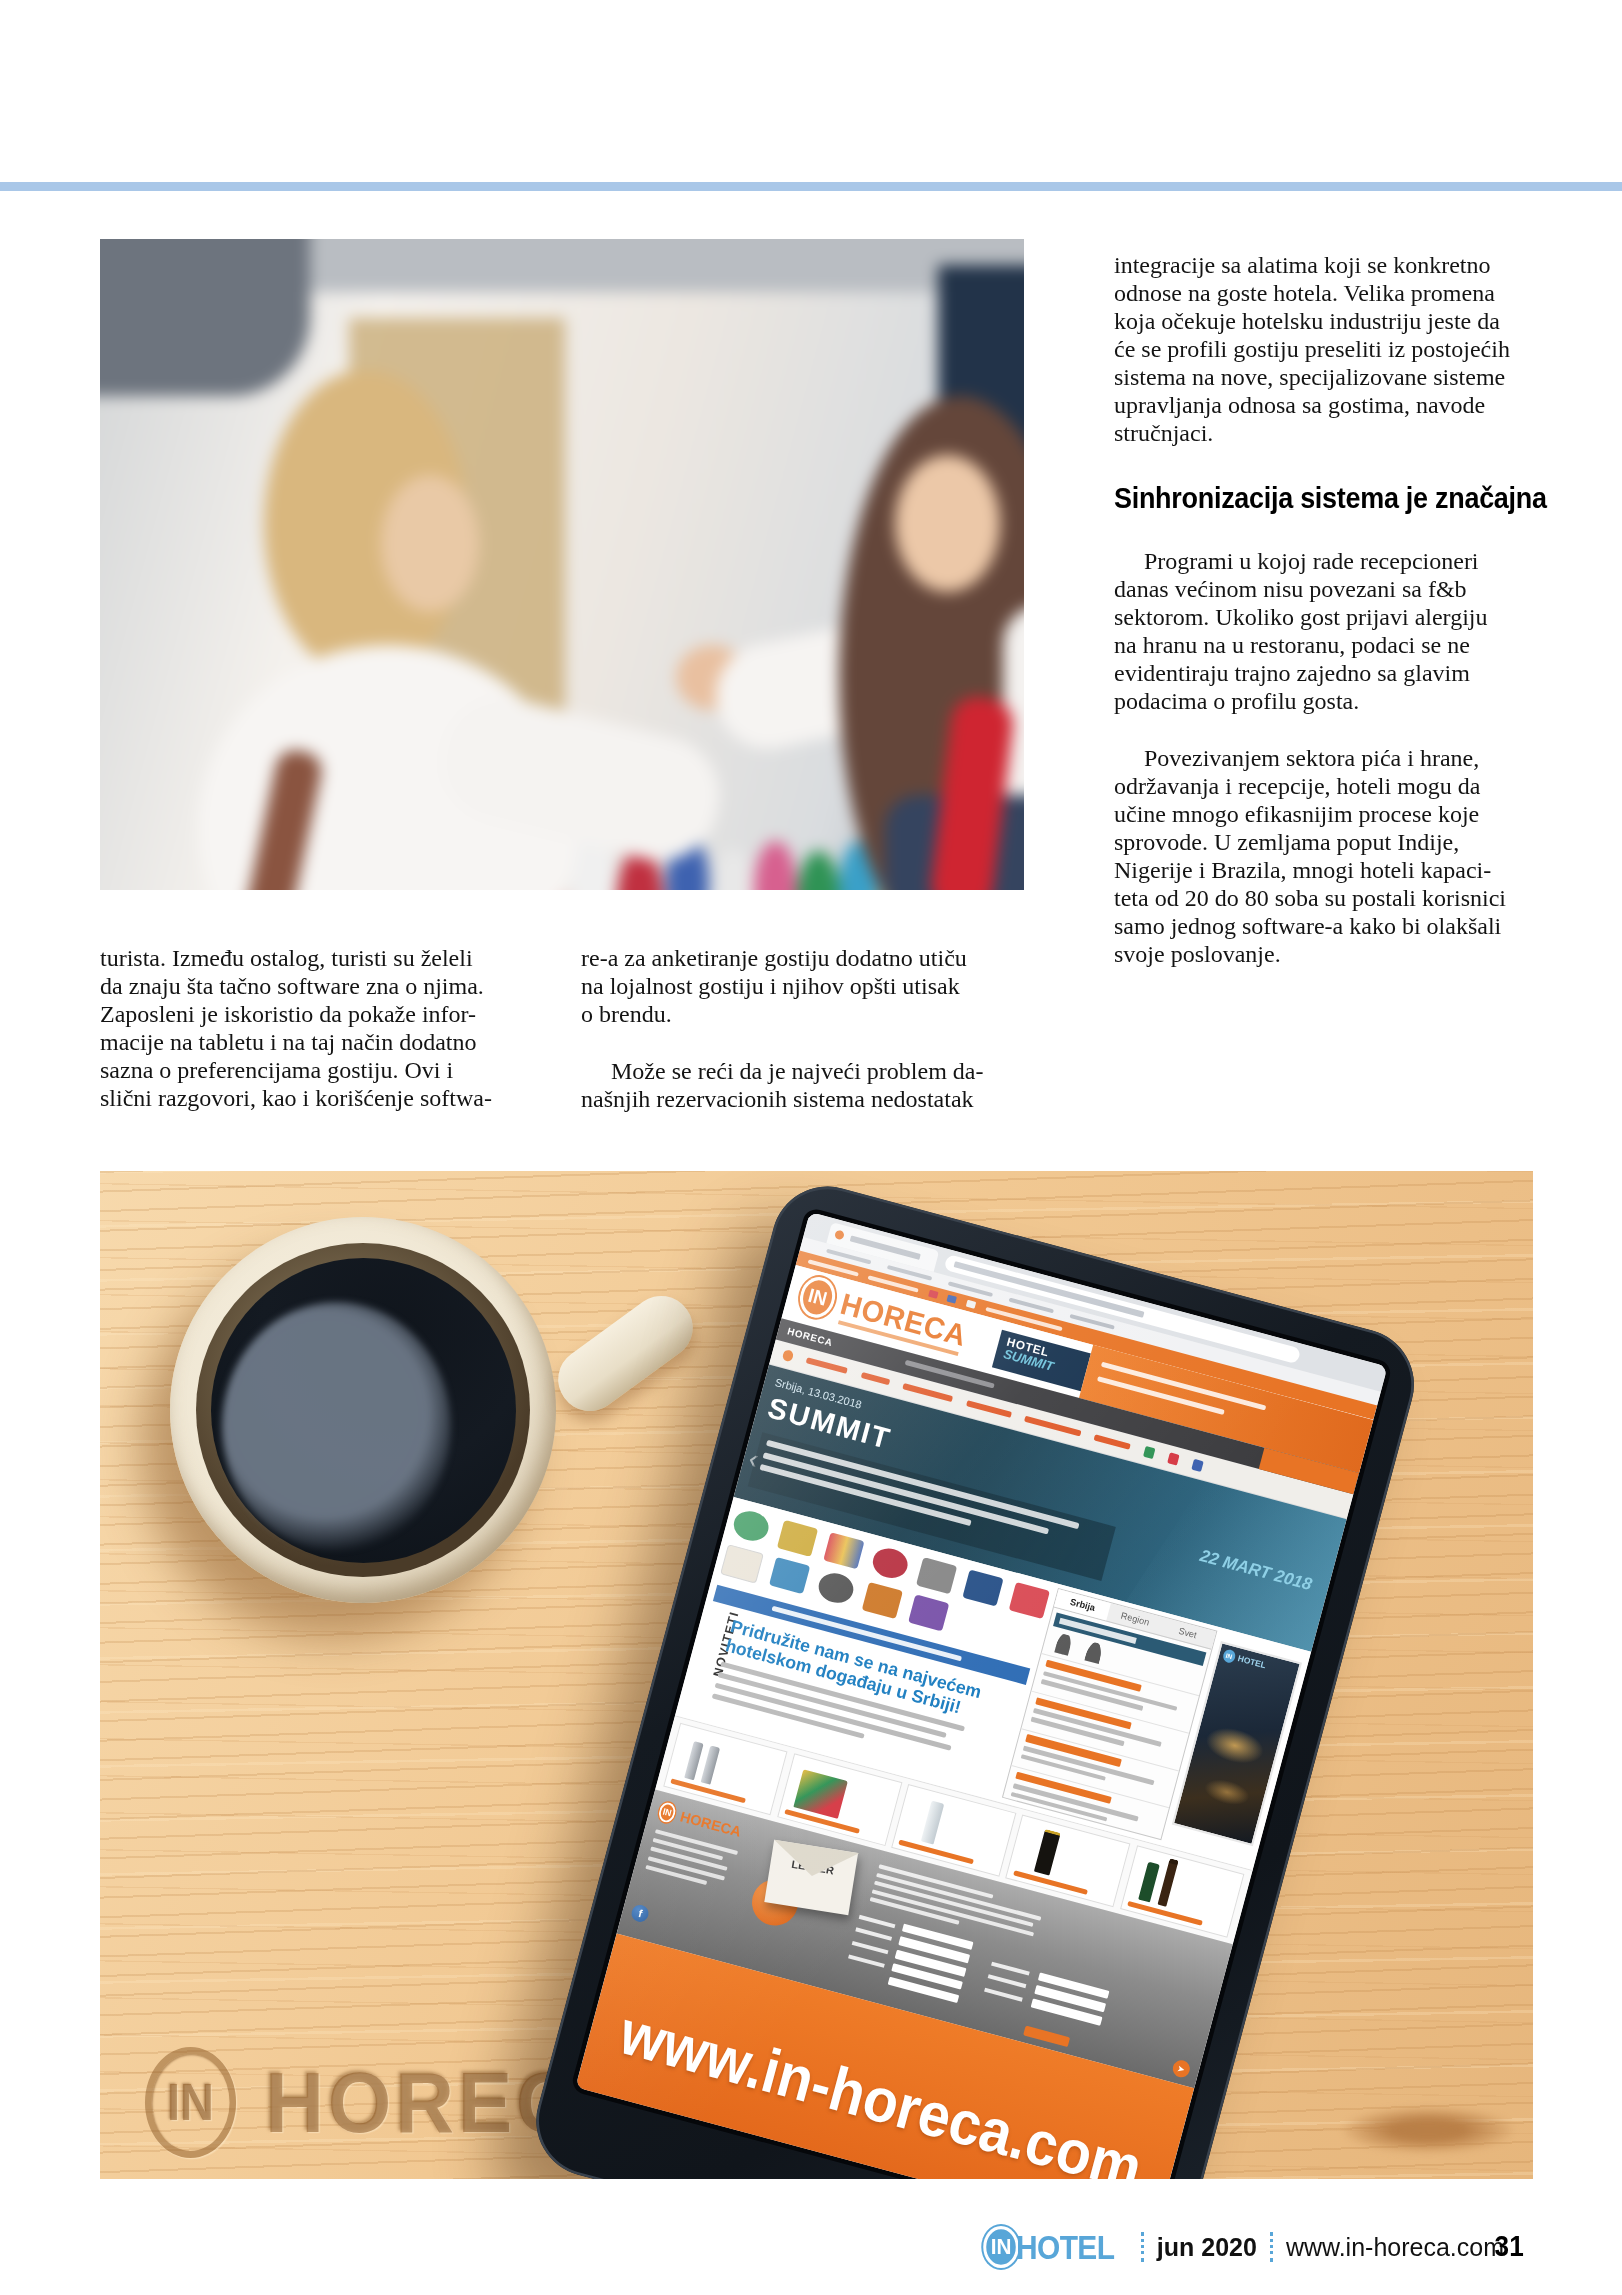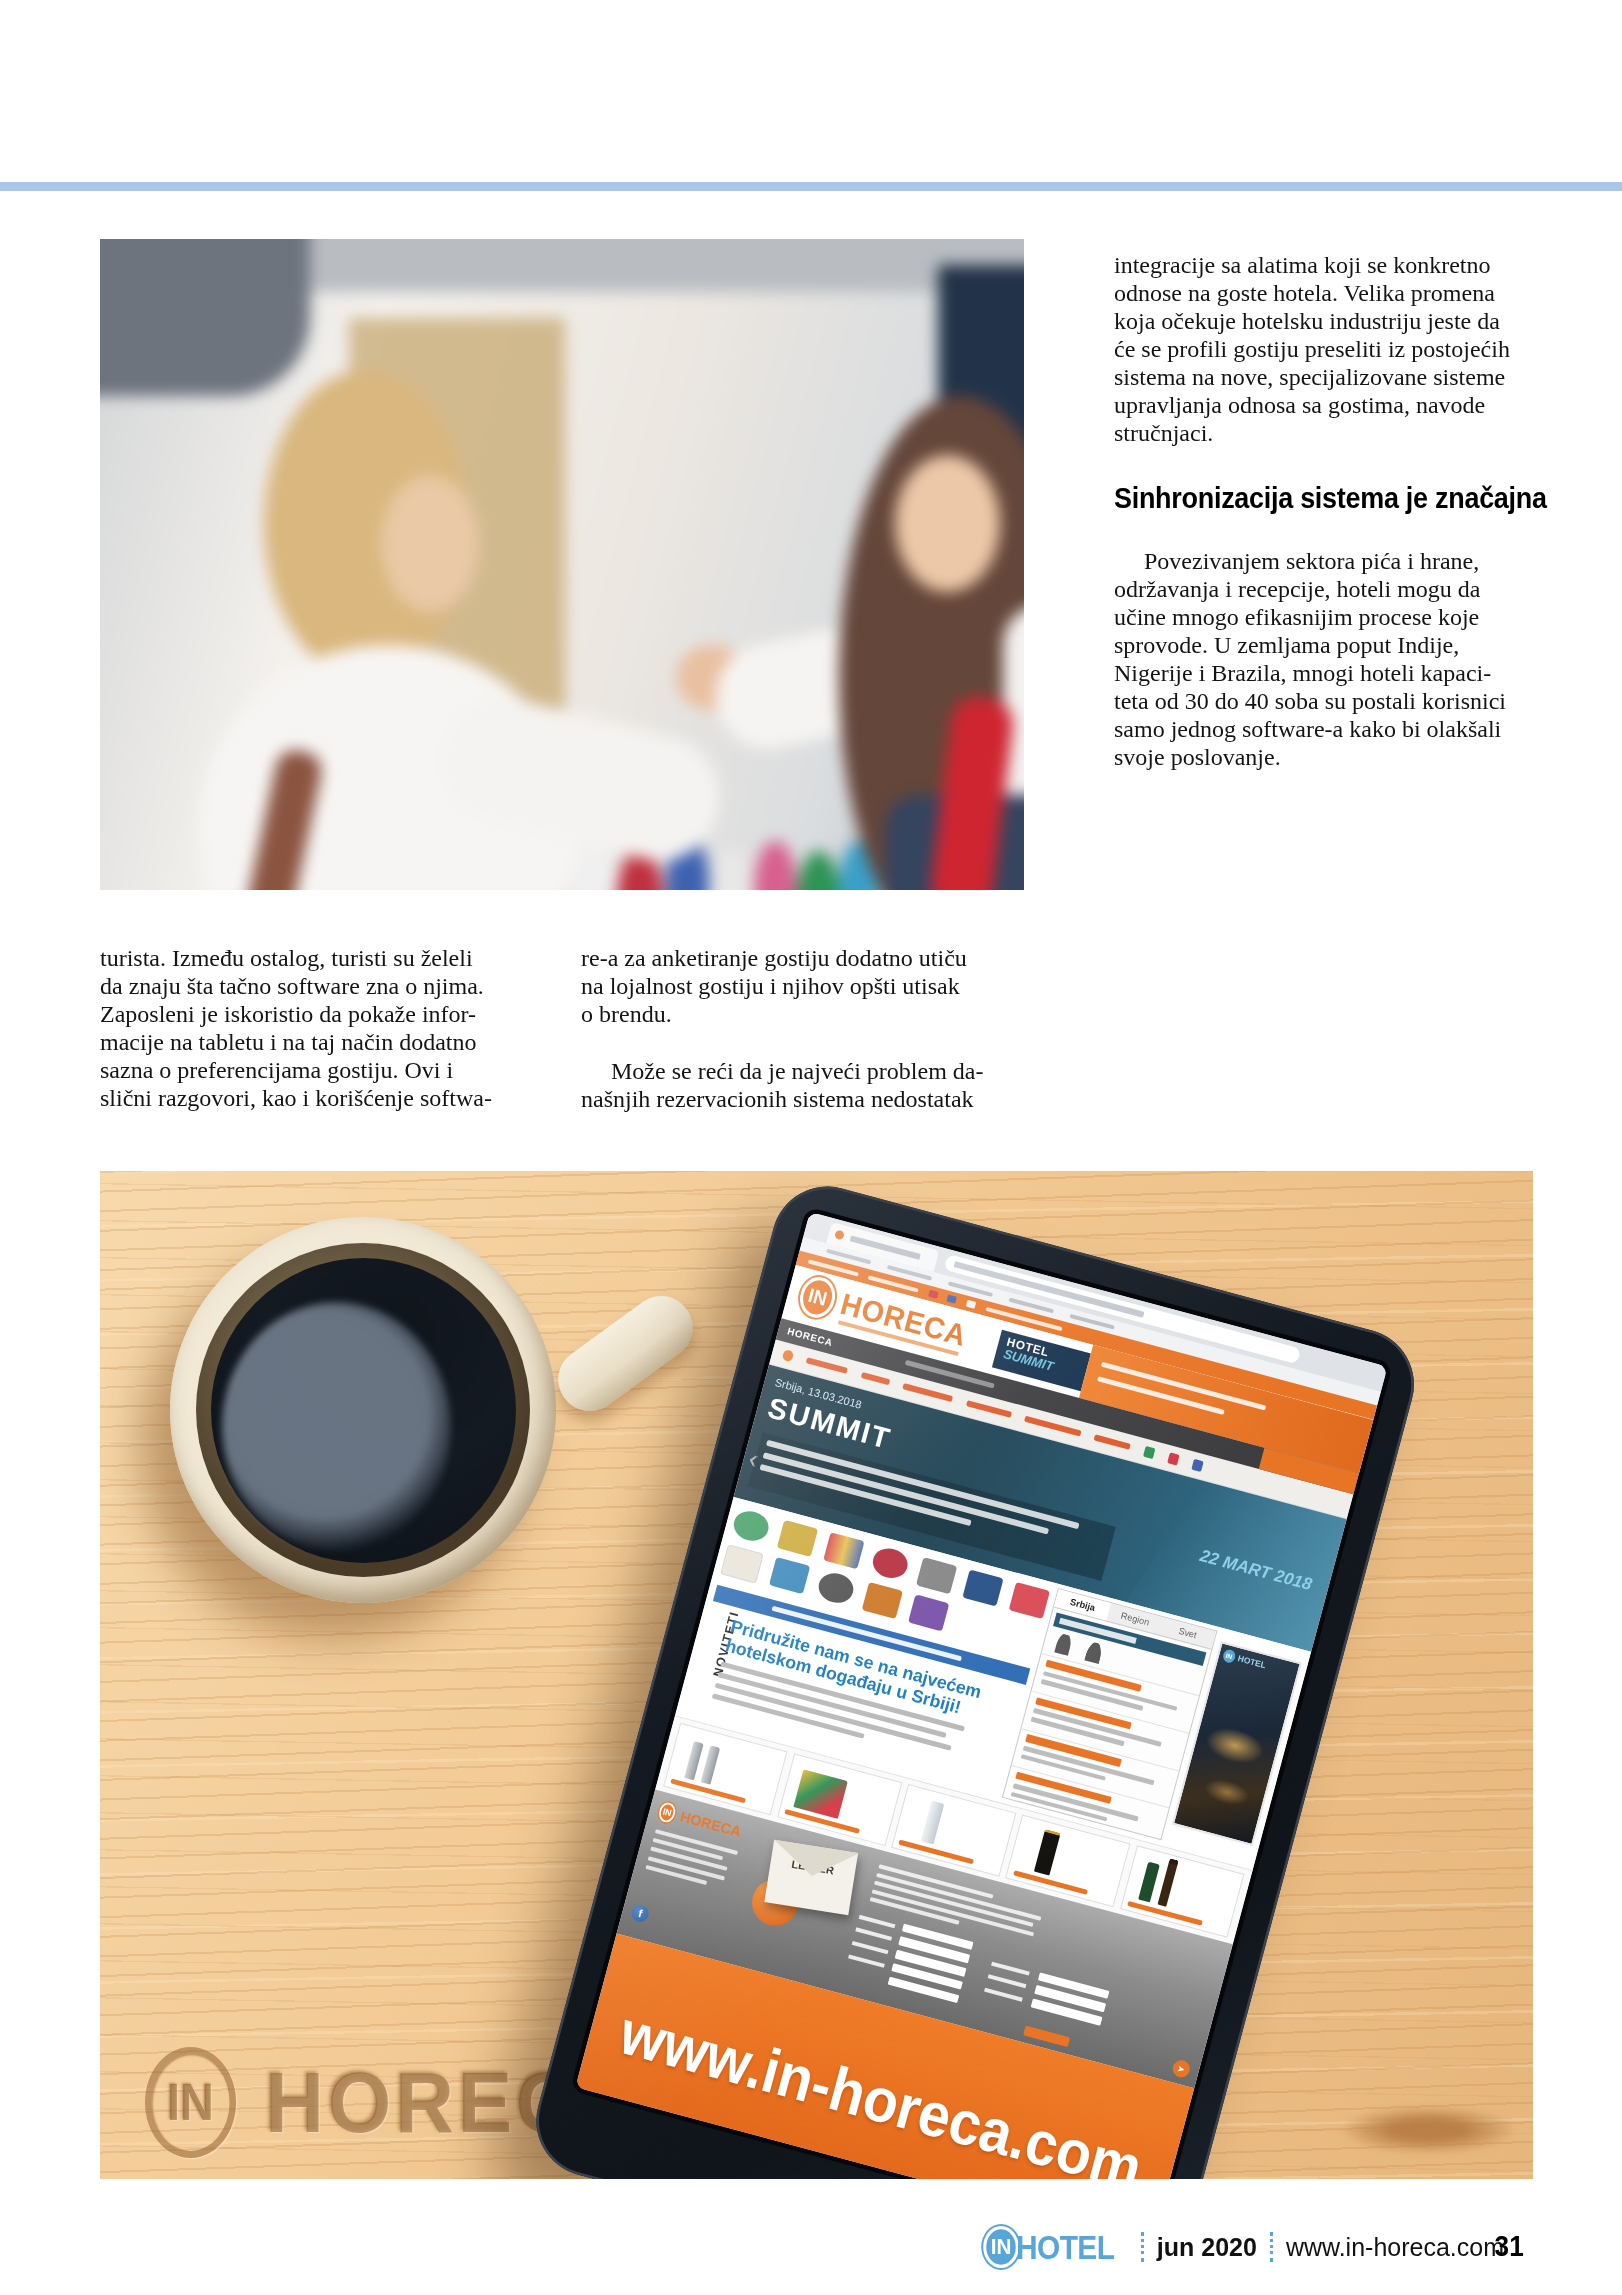--- a/index.html
+++ b/index.html
@@ -300,26 +300,32 @@
 
   <div id="col-right" class="abs bodycol">
     <p>integracije sa alatima koji se konkretno
 odnose na goste hotela. Velika promena
 koja očekuje hotelsku industriju jeste da
 će se profili gostiju preseliti iz postojećih
 sistema na nove, specijalizovane sisteme
 upravljanja odnosa sa gostima, navode
 stručnjaci.</p>
     <div class="headline">Sinhronizacija sistema je značajna</div>
+    <p class="indent sp">Programi u kojoj rade recepcioneri
+danas većinom nisu povezani sa f&amp;b
+sektorom. Ukoliko gost prijavi alergiju
+na hranu na u restoranu, podaci se ne
+evidentiraju trajno zajedno sa glavim
+podacima o profilu gosta.</p>
     <p class="indent sp">Povezivanjem sektora pića i hrane,
 održavanja i recepcije, hoteli mogu da
 učine mnogo efikasnijim procese koje
 sprovode. U zemljama poput Indije,
 Nigerije i Brazila, mnogi hoteli kapaci-
-teta od 30 do 40 soba su postali korisnici
+teta od 20 do 80 soba su postali korisnici
 samo jednog software-a kako bi olakšali
 svoje poslovanje.</p>
   </div>
 
   <div id="photo-bottom" class="abs">
     <div class="grain"></div>
     <div class="knot"></div>
 
     <div class="wm">
       <div class="wm-disc">IN</div>

